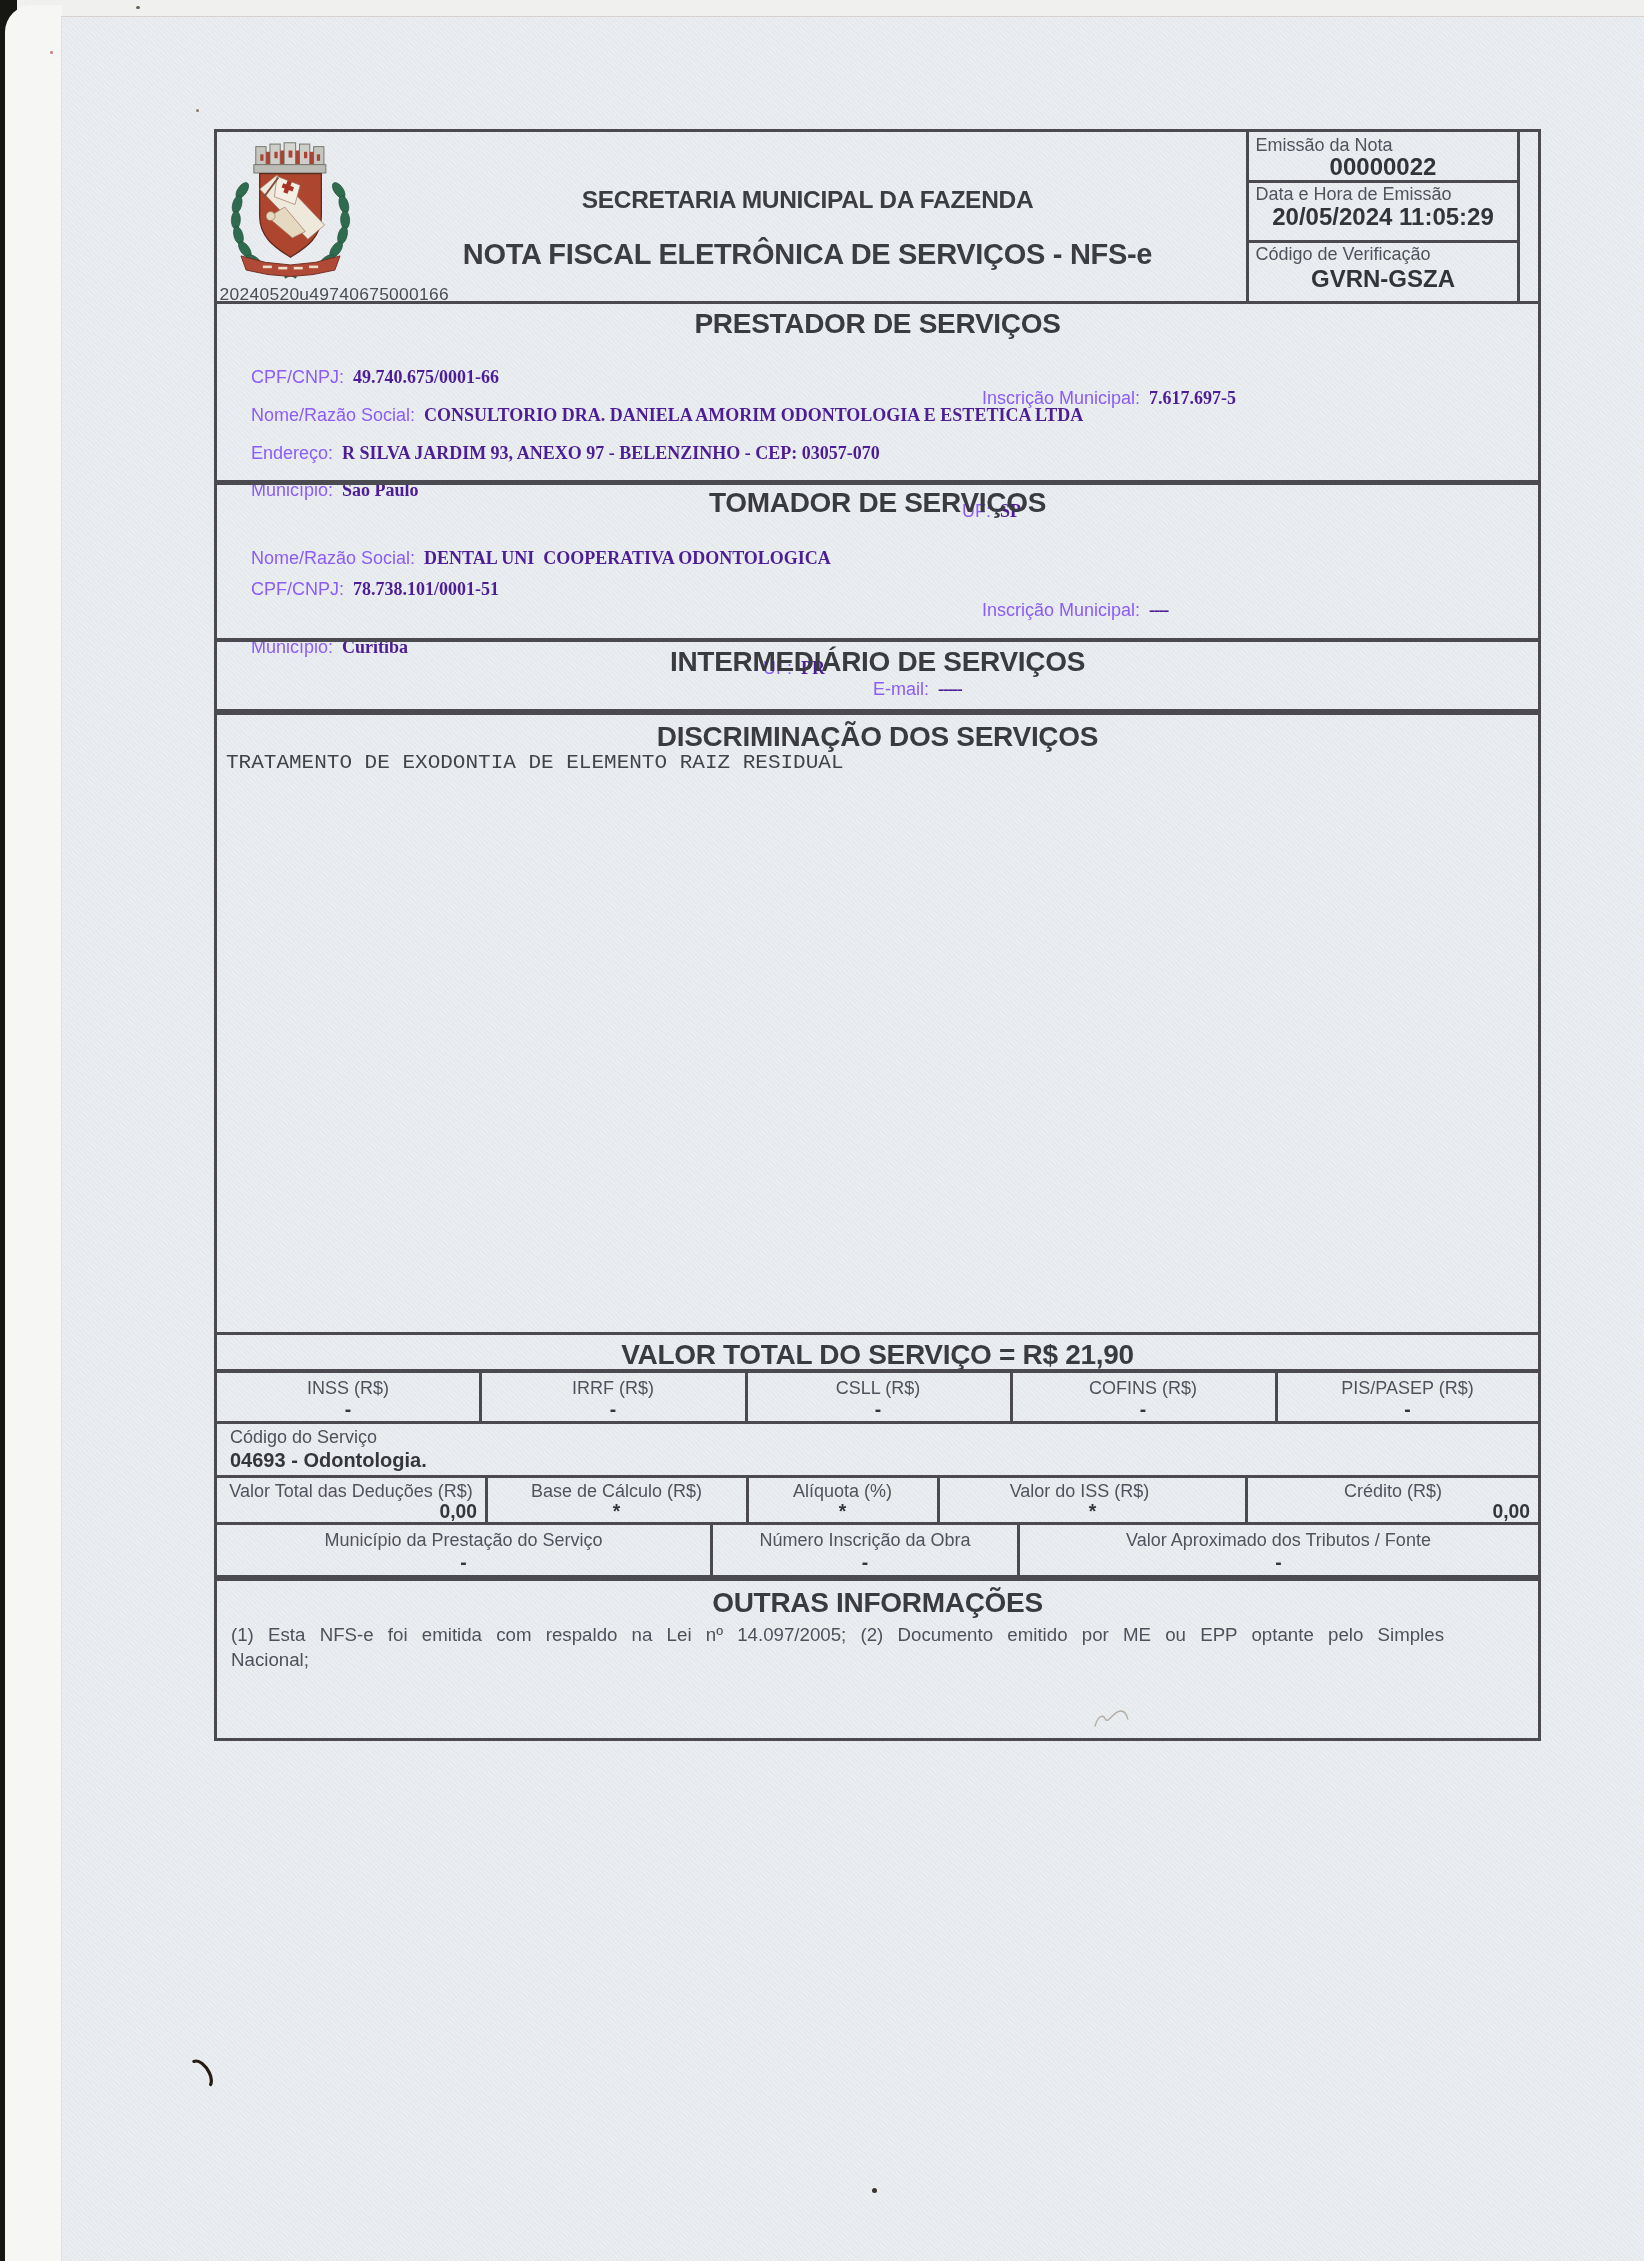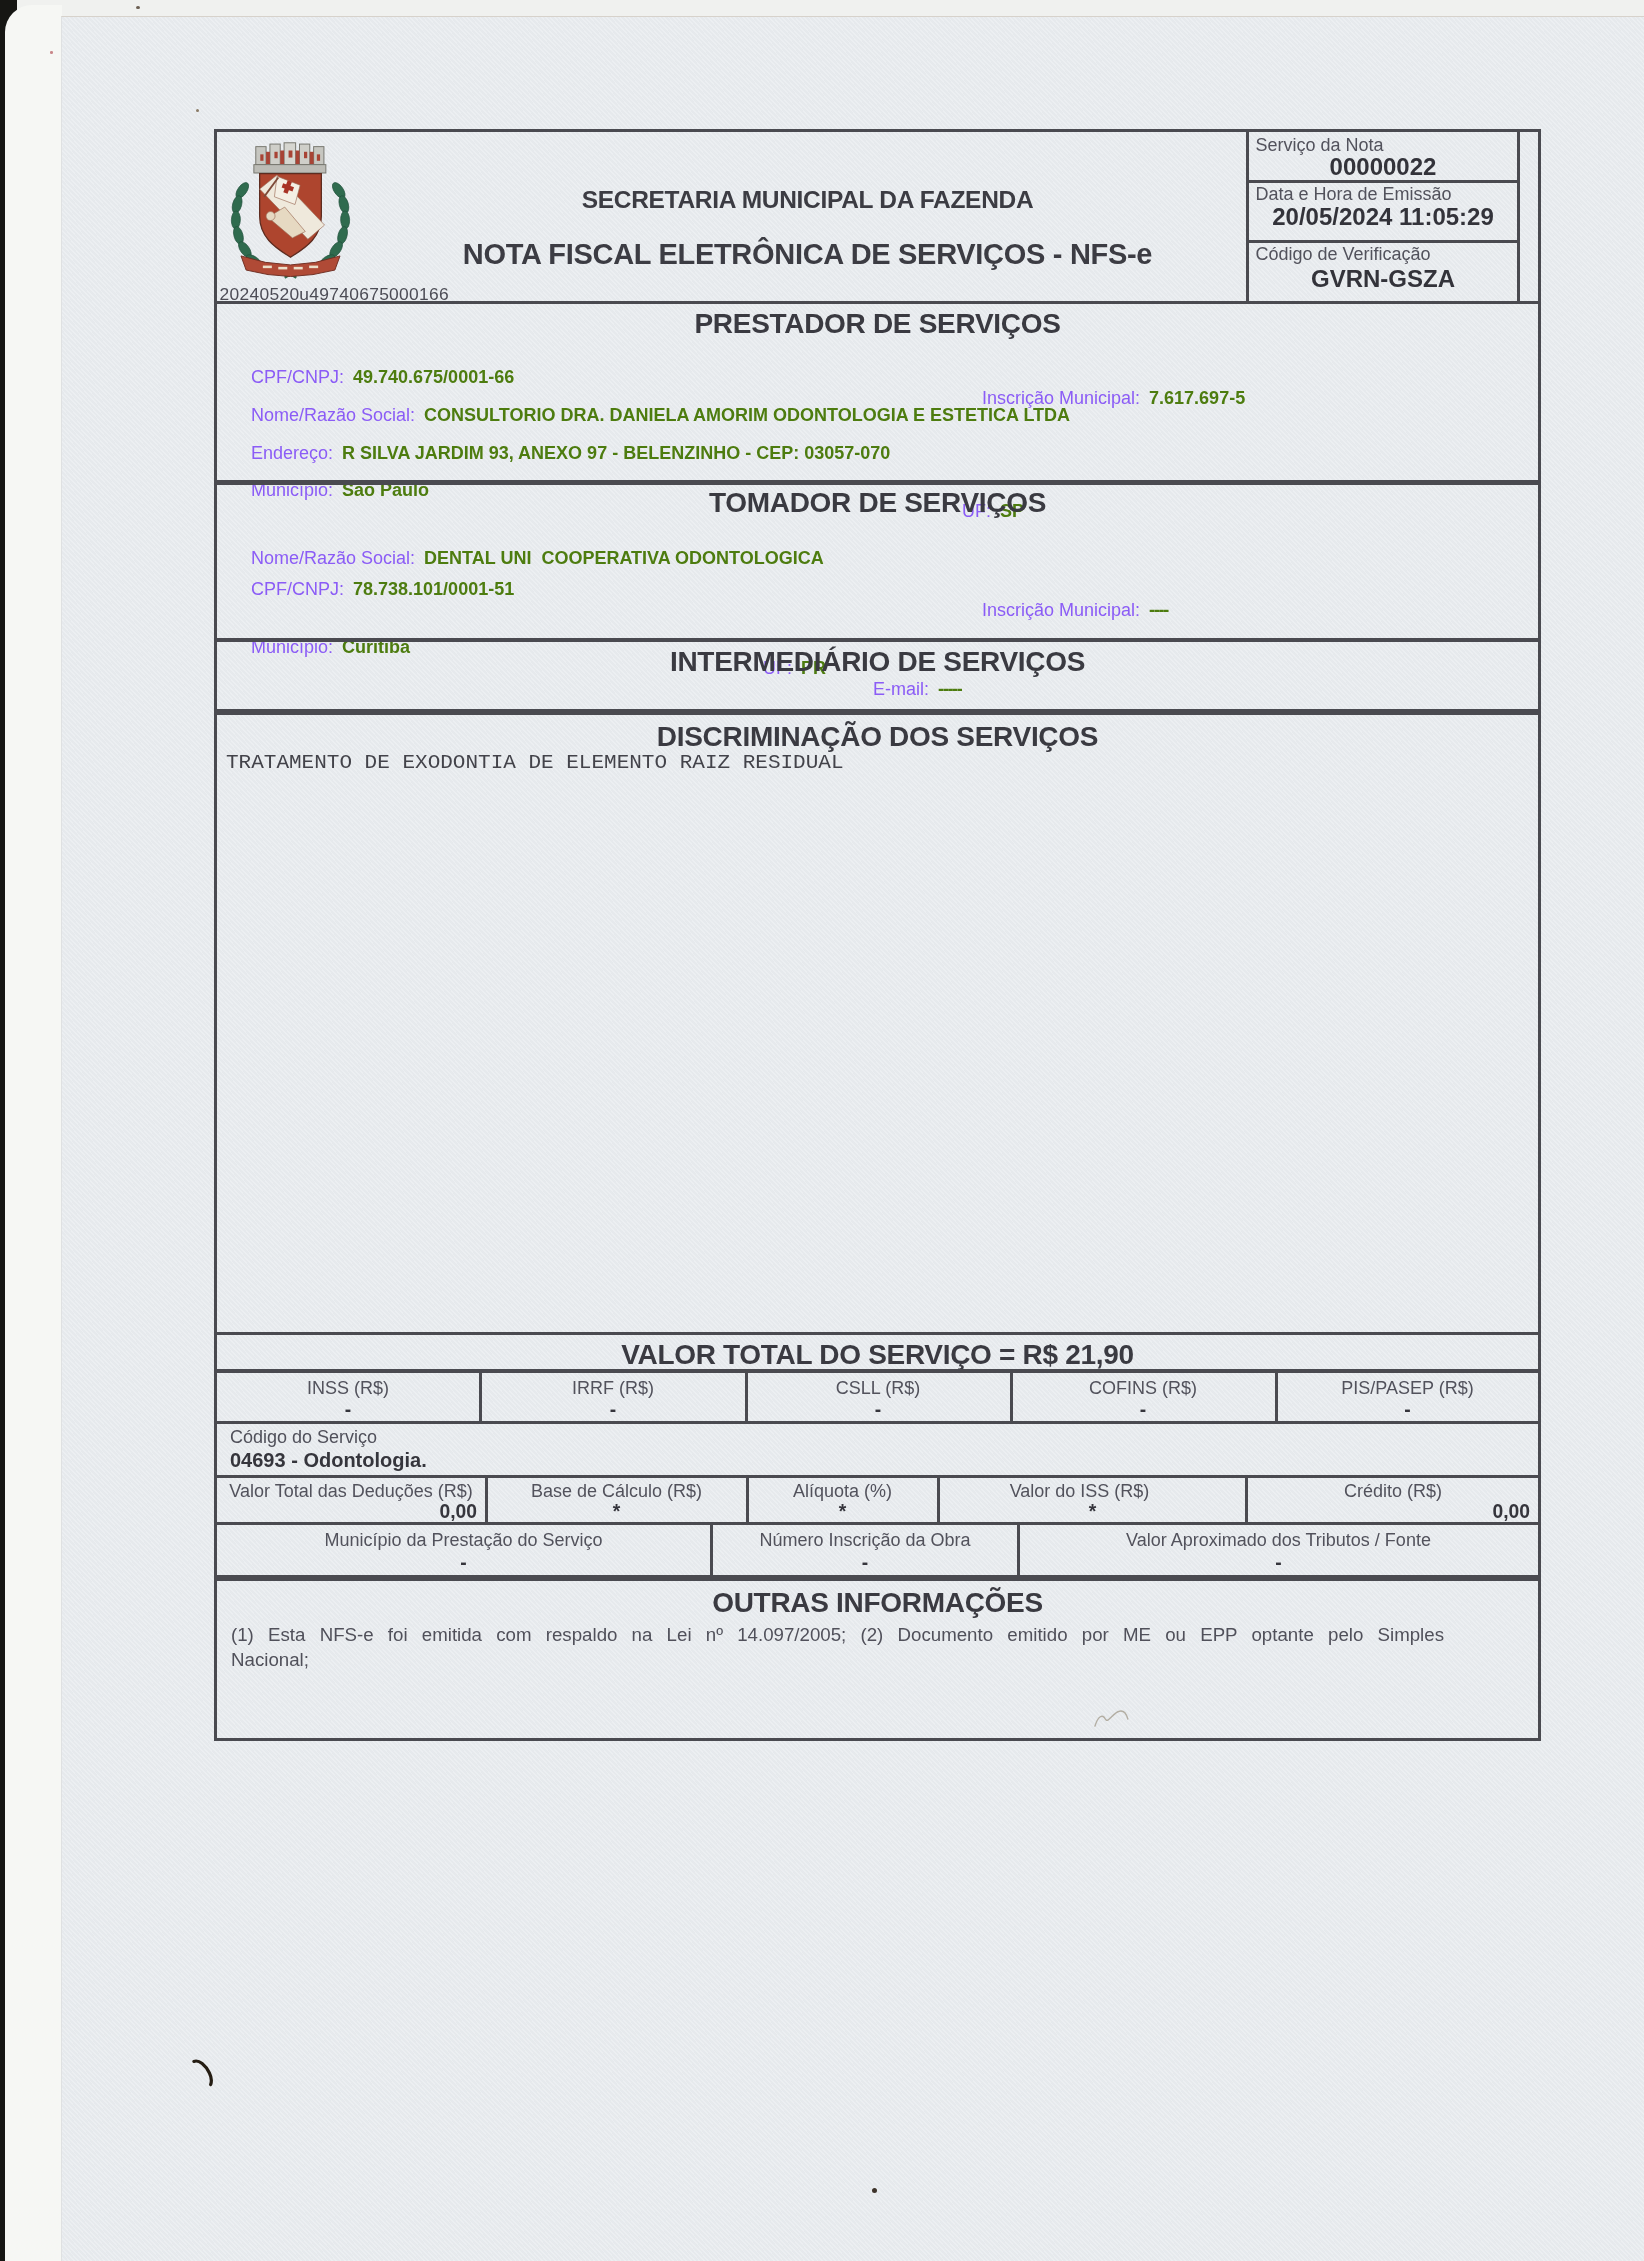--- a/index.html
+++ b/index.html
@@ -24,21 +24,21 @@
   }
   .hline{position:absolute;left:0;right:0;background:#4a4a50;}
   .vline{position:absolute;background:#4a4a50;}
   .sec-title{
     position:absolute;left:0;right:0;text-align:center;
     font-weight:bold;font-size:28px;letter-spacing:-0.3px;color:#3a3a41;white-space:pre;
   }
   .row{position:absolute;font-size:18px;color:#50505a;white-space:pre;}
   .at{position:absolute;white-space:pre;}
   .lbl{color:#8b5cf6;}
-  .val{font-weight:bold;color:#4d7c0f;margin-left:9px;}
+  .val{font-weight:bold;color:#4c1d95;margin-left:9px;font-family:Liberation Serif, serif;}
   .dash{letter-spacing:-1.3px;}
   
   .hdr-center{position:absolute;left:152px;width:877px;text-align:center;color:#3c3c43;}
   .hdr-t1{position:absolute;left:0;right:0;top:0;font-weight:bold;font-size:37px;letter-spacing:-0.6px;white-space:pre;}
   .hdr-t2{position:absolute;left:0;right:0;top:0;font-weight:bold;font-size:24.5px;letter-spacing:-0.3px;white-space:pre;}
   .hdr-t3{position:absolute;left:0;right:0;top:0;font-weight:bold;font-size:29px;letter-spacing:-0.3px;white-space:pre;}
   .scan-code{position:absolute;left:2.6px;top:152px;font-size:17.4px;color:#4c4c55;letter-spacing:0.3px;}
   .infobox{position:absolute;left:1029px;top:0;width:274px;height:169px;border-left:3.2px solid #4a4a50;border-right:3.2px solid #4a4a50;box-sizing:border-box;}
   .info-lbl{position:absolute;left:6.4px;font-size:18px;color:#52525c;white-space:pre;}
   .info-val{position:absolute;left:0;right:0;text-align:center;font-weight:bold;font-size:24px;color:#33333a;white-space:pre;}
@@ -136,21 +136,21 @@
   </svg>
 
   <div class="scan-code">20240520u49740675000166</div>
 
   <div class="hdr-center" style="top:0;height:169px;">
     <div class="hdr-t2" style="top:54px;">SECRETARIA MUNICIPAL DA FAZENDA</div>
     <div class="hdr-t3" style="top:106px;">NOTA FISCAL ELETRÔNICA DE SERVIÇOS - NFS-e</div>
   </div>
 
   <div class="infobox">
-    <div class="info-lbl" style="top:2.6px;">Serviço da Nota</div>
+    <div class="info-lbl" style="top:2.6px;">Emissão da Nota</div>
     <div class="info-val" style="top:20.6px;">00000022</div>
     <div class="info-div" style="top:48px;"></div>
     <div class="info-lbl" style="top:52px;">Data e Hora de Emissão</div>
     <div class="info-val" style="top:71px;">20/05/2024 11:05:29</div>
     <div class="info-div" style="top:108px;"></div>
     <div class="info-lbl" style="top:112px;">Código de Verificação</div>
     <div class="info-val" style="top:133px;">GVRN-GSZA</div>
   </div>
 
   <div class="hline" style="top:169px;height:3.2px;"></div>

